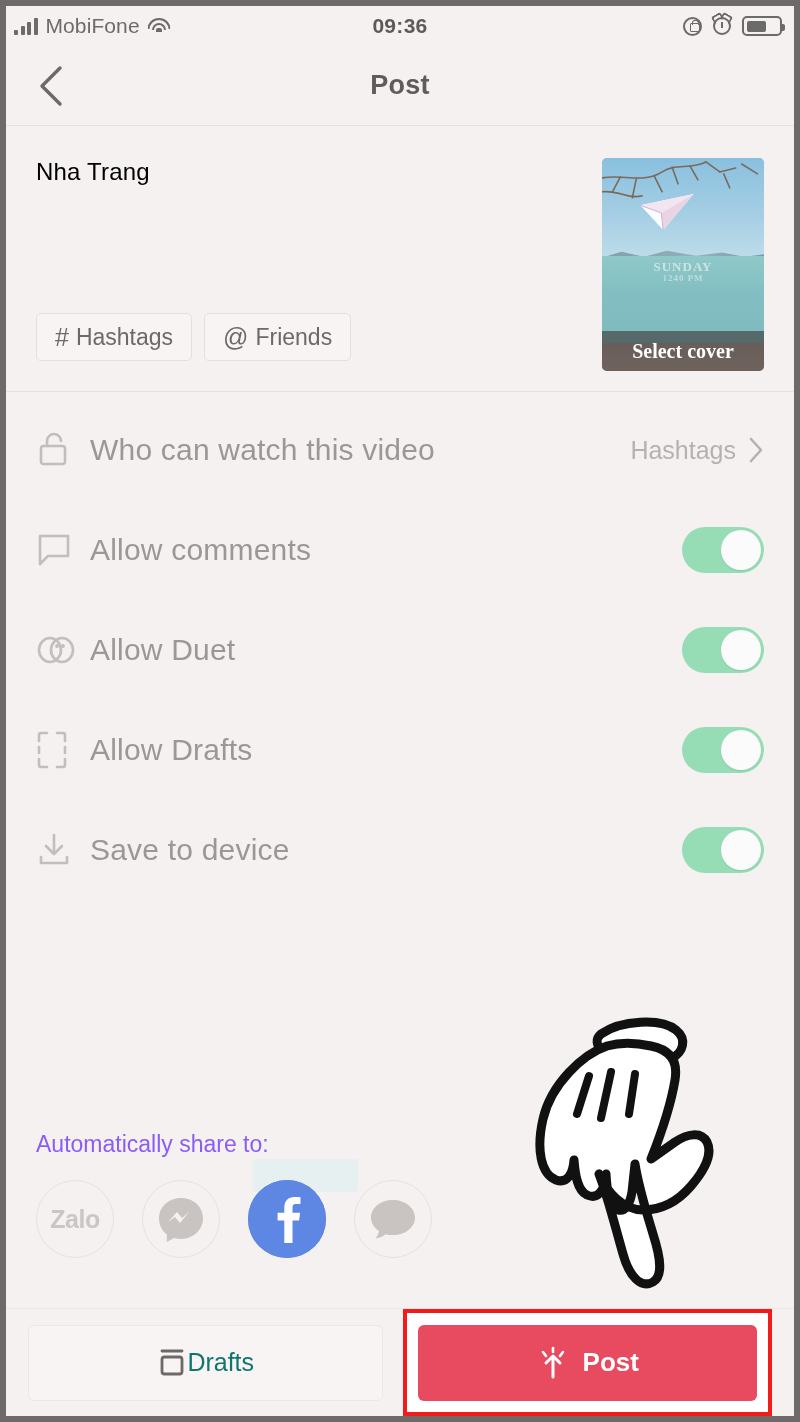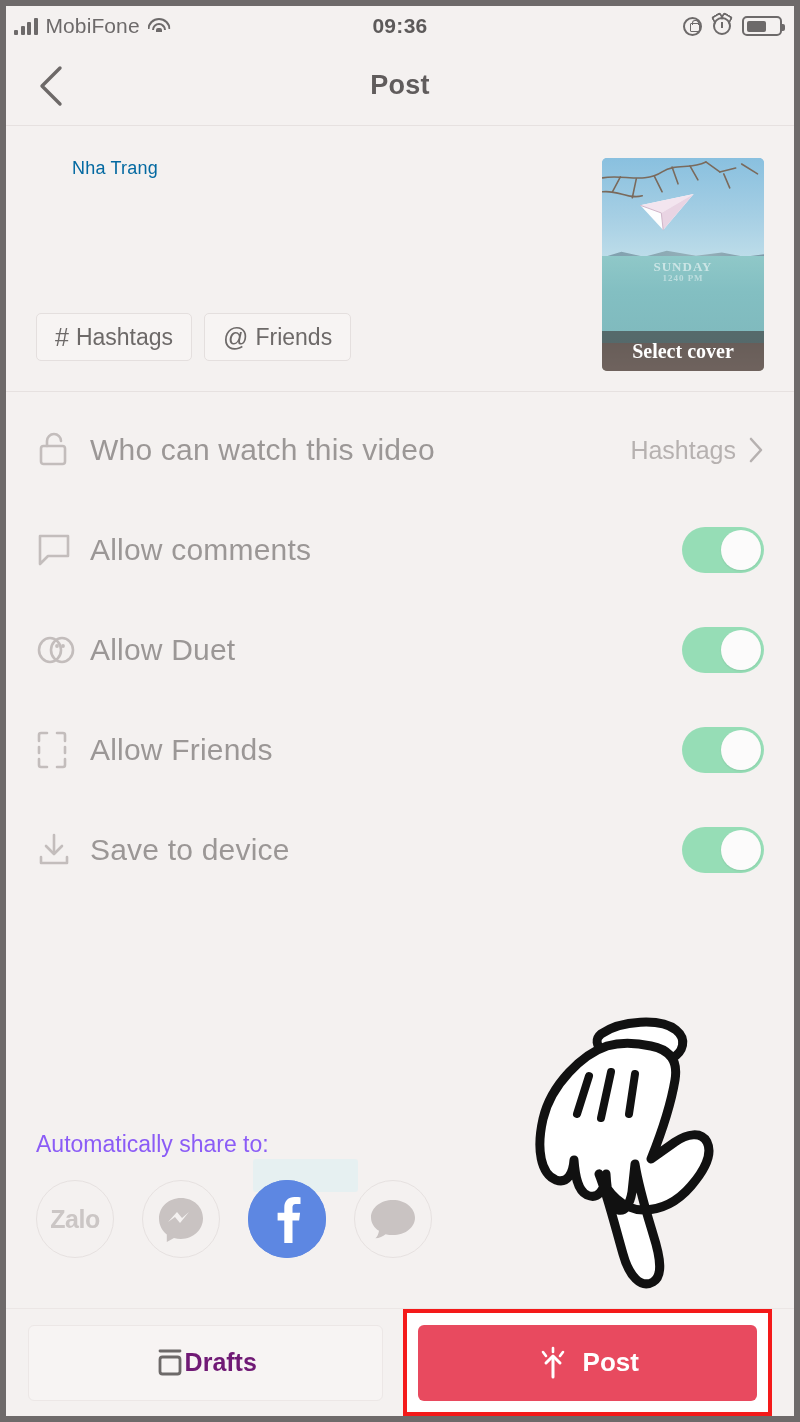--- a/index.html
+++ b/index.html
@@ -76,21 +76,21 @@
   }
   .back-btn svg { display:block; }
   .nav-title { font-size:27px; font-weight:700; color:#605c5c; letter-spacing:.2px; }
 
   
   .caption-sec {
     height:266px; position:relative;
     padding:32px 30px 0 30px;
     border-bottom:1px solid #e6e1e0;
   }
-  .caption-text { font-size:18px; color:#0369a1; letter-spacing:.2px;margin-left:36px; }
+  .caption-text { font-size:24px; color:#000000; letter-spacing:.2px; }
   .tag-row { position:absolute; left:30px; bottom:30px; display:flex; gap:12px; }
   .tag-btn {
     height:48px; padding:0 18px; border:1px solid #e4dfde; border-radius:5px;
     display:flex; align-items:center; gap:7px;
     font-size:23px; color:#6d6968; background:#f7f4f3; cursor:pointer;
   }
   .tag-btn .g { font-size:25px; color:#6d6968; }
 
   .cover {
     position:absolute; right:30px; top:32px;
@@ -169,21 +169,21 @@
 
   
   .bottombar {
     position:absolute; left:0; right:0; bottom:0; height:108px;
     border-top:1px solid #ebe6e5;
     display:flex; align-items:center; padding:0 22px; gap:20px;
   }
   .drafts-btn {
     flex:1; height:76px; border:1px solid #ece7e6; border-radius:6px;
     display:flex; align-items:center; justify-content:center; 
-    font-size:25px; font-weight:700; color:#701a75; background:#f7f4f3; cursor:pointer;
+    font-size:25px; font-weight:400; color:#0f766e; background:#f7f4f3; cursor:pointer;
   }
   .post-wrap {
     flex:1.02; height:100%; display:flex; align-items:center; justify-content:center;
     border:4px solid #f41a1a; background:#ffffff; position:relative;
   }
   .post-btn {
     width:calc(100% - 22px); height:76px; background:#e84a5f; border-radius:6px;
     display:flex; align-items:center; justify-content:center; gap:14px;
     color:#fff; font-size:26px; font-weight:700; cursor:pointer;
   }
@@ -327,21 +327,21 @@
       <span class="ico">
         <svg width="32" height="40" viewBox="0 0 32 40">
           <path d="M11 3 H5 a2 2 0 0 0 -2 2 V11" fill="none" stroke="#c3bdbc" stroke-width="2.6" stroke-linecap="round"></path>
           <path d="M3 17 V23" fill="none" stroke="#c3bdbc" stroke-width="2.6" stroke-linecap="round"></path>
           <path d="M3 29 V35 a2 2 0 0 0 2 2 H11" fill="none" stroke="#c3bdbc" stroke-width="2.6" stroke-linecap="round"></path>
           <path d="M21 3 H27 a2 2 0 0 1 2 2 V11" fill="none" stroke="#c3bdbc" stroke-width="2.6" stroke-linecap="round"></path>
           <path d="M29 17 V23" fill="none" stroke="#c3bdbc" stroke-width="2.6" stroke-linecap="round"></path>
           <path d="M29 29 V35 a2 2 0 0 1 -2 2 H21" fill="none" stroke="#c3bdbc" stroke-width="2.6" stroke-linecap="round"></path>
         </svg>
       </span>
-      <span class="label">Allow Friends</span>
+      <span class="label">Allow Drafts</span>
       <span class="toggle">
           <i></i>
         </span>
     </div>
 
     <div class="row">
       <span class="ico">
         <svg width="36" height="36" viewBox="0 0 36 36">
           <path d="M18 3 V21" fill="none" stroke="#c3bdbc" stroke-width="2.6" stroke-linecap="round"></path>
           <polyline points="10,14 18,22 26,14" fill="none" stroke="#c3bdbc" stroke-width="2.6" stroke-linecap="round" stroke-linejoin="round"></polyline>

